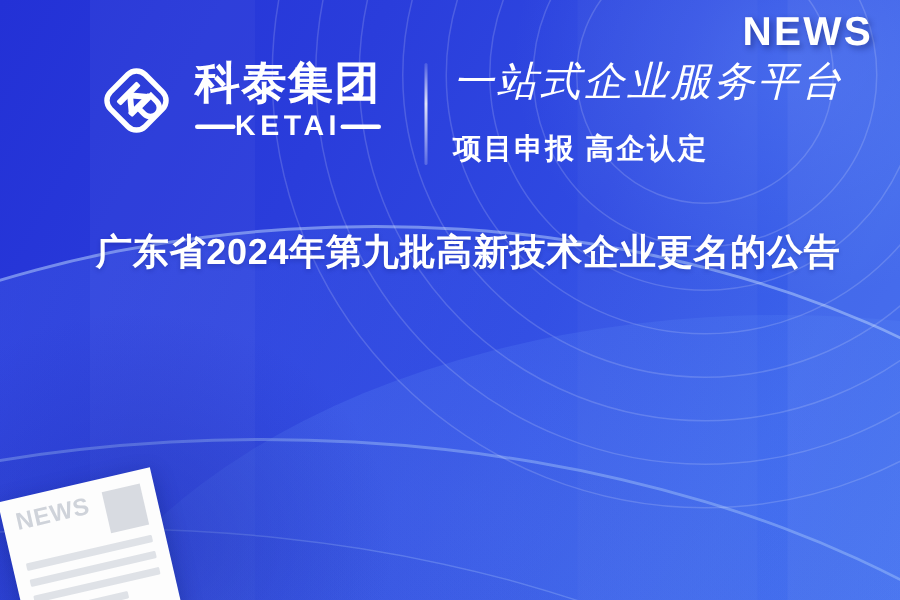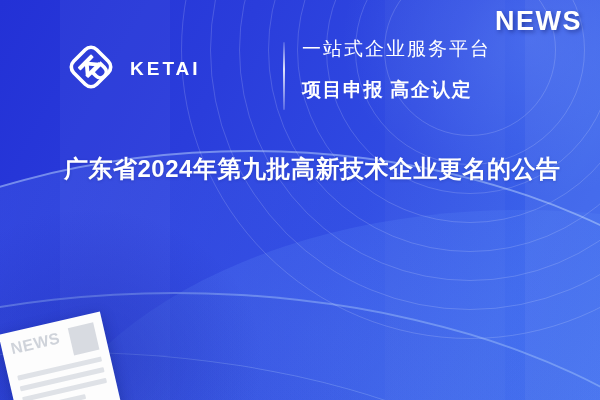--- a/index.html
+++ b/index.html
@@ -93,25 +93,26 @@
 
   .divider {
     position: absolute; left: 283px; top: 42px; width: 2px; height: 68px;
     background: linear-gradient(180deg, rgba(255,255,255,0.15), rgba(255,255,255,0.85) 40%, rgba(255,255,255,0.2));
     border-radius: 2px;
   }
 
   .tagline { position: absolute; left: 302px; top: 38px; }
   .tagline-main {
     color: #ffffff;
-    font-size: 19px;
+    font-size: 27px;
     font-weight: 400;
     letter-spacing: 2px;
     line-height: 1.2;
     white-space: nowrap;
+    font-style: italic;
   }
   .tagline-sub {
     margin-top: 16px;
     color: #ffffff;
     font-family: "Liberation Serif", "DejaVu Serif", serif;
     font-size: 19px;
     font-weight: 700;
     letter-spacing: 1.5px;
     white-space: nowrap;
   }
@@ -212,20 +213,21 @@
         </g>
         <g transform="rotate(45 32 32)" fill="#ffffff">
           <rect x="22" y="22" width="4.5" height="21" rx="1"></rect>
           <rect x="26" y="30.5" width="14" height="4.3" rx="1" transform="rotate(-40 26 32.6)"></rect>
           <rect x="26" y="30.5" width="14" height="4.3" rx="1" transform="rotate(40 26 32.6)"></rect>
           <rect x="34" y="22" width="4.5" height="21" rx="1"></rect>
           <path d="M37 22 h6 a6.5 6.5 0 0 1 0 13 h-6 z" fill="none" stroke="#ffffff" stroke-width="4"></path>
         </g>
       </svg>
       <div class="brand-words">
+        <div class="brand-cn">科泰集团</div>
         <div class="brand-en-row">
           <i class="rule"></i>
           <span class="brand-en">KETAI</span>
           <i class="rule"></i>
         </div>
       </div>
     </div>
 
     <div class="divider"></div>
 

